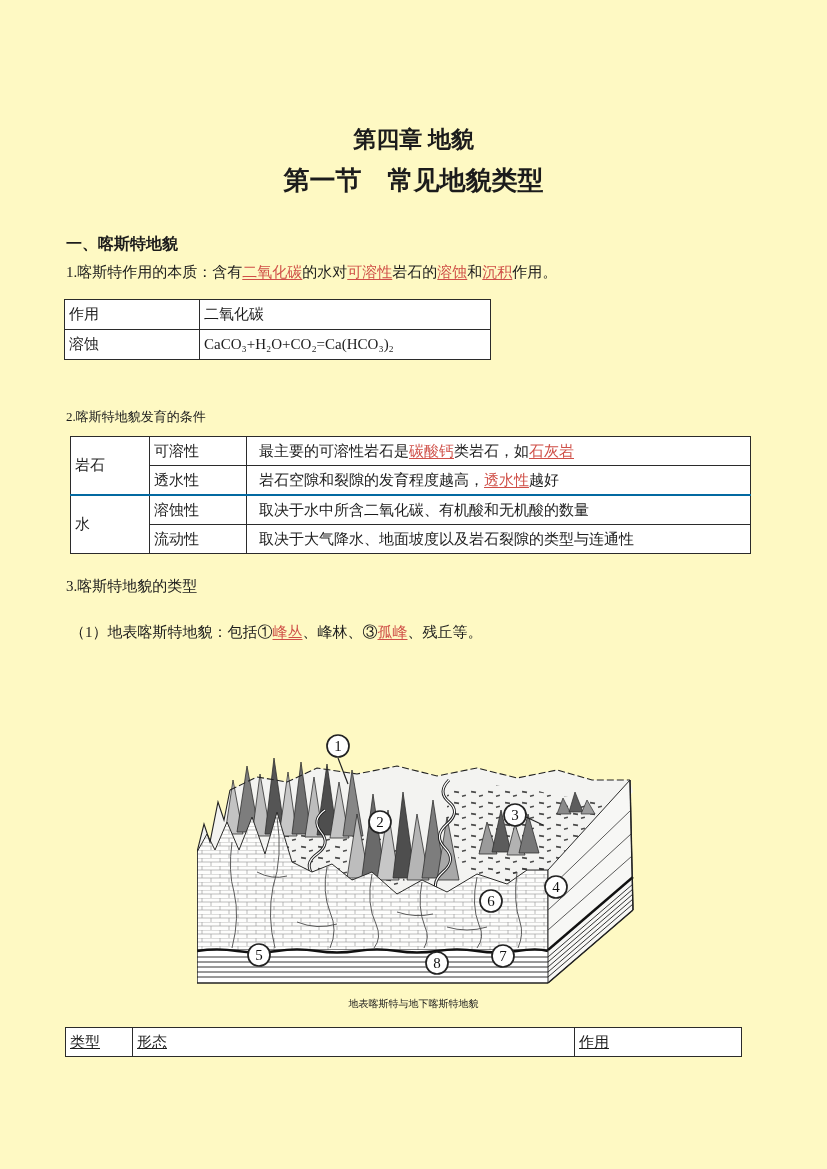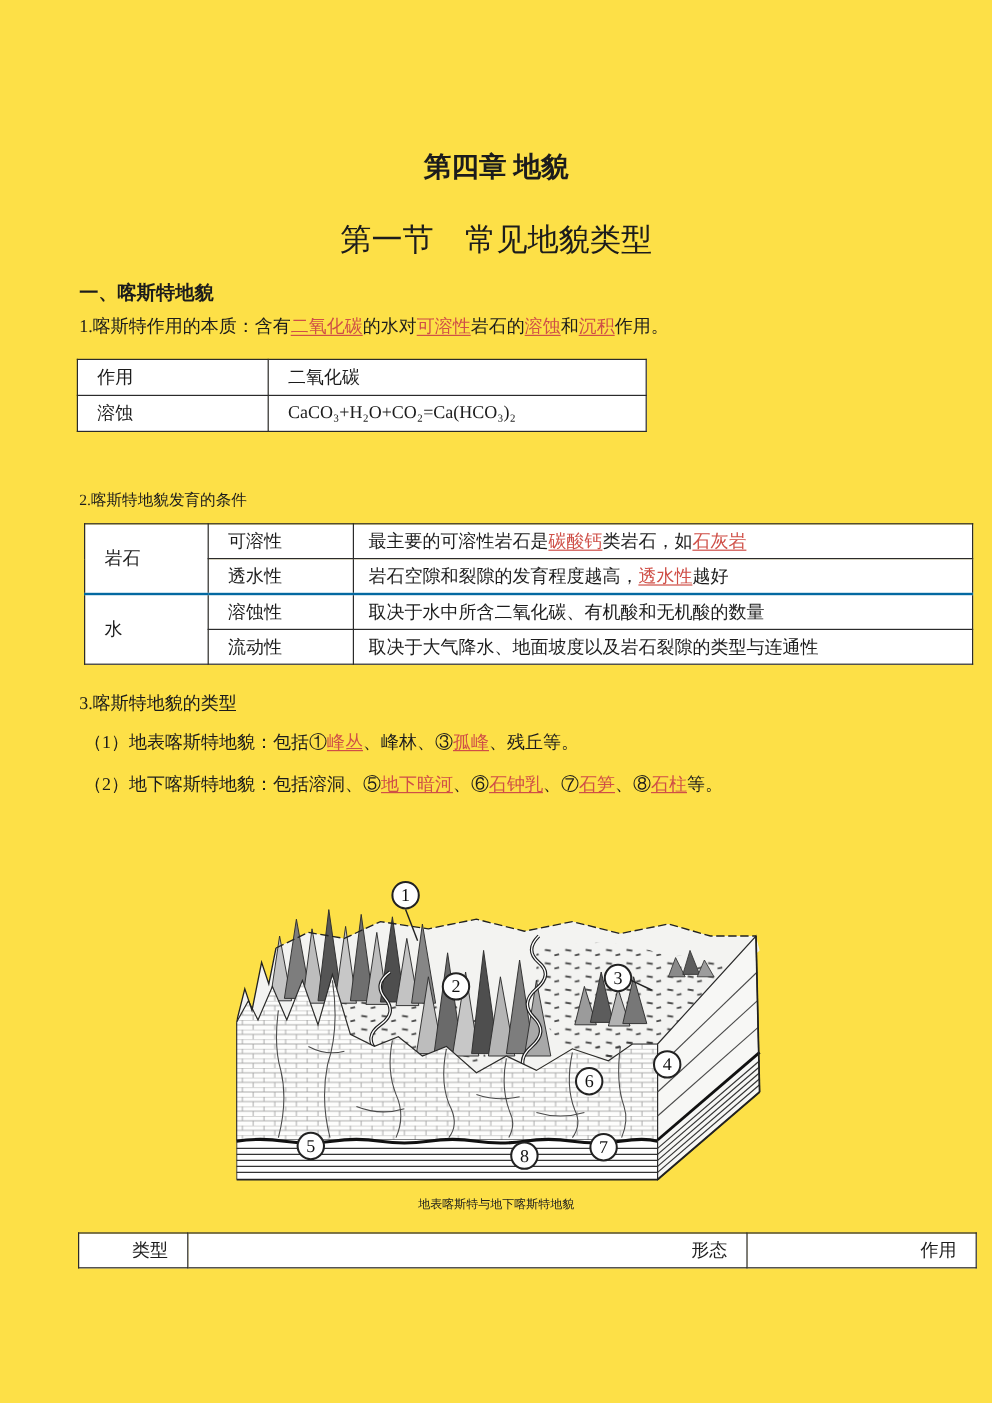--- a/index.html
+++ b/index.html
@@ -1,42 +1,42 @@
 <!DOCTYPE html>
 <html><head>
 <meta charset="utf-8">
 <style>
   html,body{margin:0;padding:0;background:#ffffff;}
-  .page{position:relative;width:827px;height:1169px;background:#fde047;overflow:hidden;
+  .page{position:relative;width:827px;height:1169px;background:#fef9c3;overflow:hidden;
         font-family:"Liberation Serif","DejaVu Serif",serif;color:#1c1c1c;}
   .abs{position:absolute;}
   .chapter-title{top:124px;left:0;width:100%;text-align:center;font-size:23px;font-weight:bold;}
-  .section-title{top:182px;left:0;width:100%;text-align:center;font-size:26px;font-weight:normal;}
+  .section-title{top:163px;left:0;width:100%;text-align:center;font-size:26px;font-weight:bold;}
   .h-karst{top:234px;left:66px;font-size:16px;font-weight:bold;}
   .p-essence{top:263px;left:66px;font-size:15px;}
   .h-cond{top:408px;left:66px;font-size:13px;}
   .h-types{top:577px;left:66px;font-size:15px;}
-  .line-types1{top:609px;left:70px;font-size:15px;}
+  .line-types1{top:623px;left:70px;font-size:15px;}
   .line-types2{top:644px;left:70px;font-size:15px;}
   .fig-caption{top:997px;left:0;width:100%;text-align:center;font-size:10px;}
   .red{color:#cf4f47;text-decoration:underline;text-decoration-color:#cf4f47;text-underline-offset:2px;}
   table{border-collapse:collapse;font-size:15px;color:#1c1c1c;}
-  td{border:1px solid #2b2b2b;padding:0 16px;vertical-align:middle;background:#fff;margin-top:20px;}
+  td{border:1px solid #2b2b2b;padding:0 4px;vertical-align:middle;background:#fff;margin-top:20px;}
   .t-process{top:299px;left:64px;}
   .t-process td{height:29px;}
   .t-process .c1{width:126px;}
   .t-process .c2{width:282px;}
   .t-cond{top:436px;left:70px;}
   .t-cond td{height:28px;}
   .t-cond .g1{width:70px;text-align:left;}
   .t-cond .g2{width:88px;}
   .t-cond .g3{width:487px;padding-left:12px;}
   .t-cond tr.group-split td{border-top:2px solid #0369a1;}
   .t-summary{top:1027px;left:65px;}
-  .t-summary td{height:28px;text-align:right;}
+  .t-summary td{height:28px;text-align:left;text-decoration:underline;}
   .t-summary .c1{width:58px;}
   .t-summary .c2{width:433px;}
   .t-summary .c3{width:158px;}
   .figure-wrap{top:722px;left:197px;width:446px;height:268px;}
   svg{display:block;}
 </style>
 </head>
 <body>
 
 <div class="page">
@@ -81,21 +81,20 @@
     </tr>
     <tr>
       <td class="g2">流动性</td>
       <td class="g3"><span>取决于大气降水、地面坡度以及岩石裂隙的类型与连通性</span></td>
     </tr>
   </tbody>
     </table>
 
   <div class="abs h-types">3.喀斯特地貌的类型</div>
   <div class="abs line-types1"><span>（1）地表喀斯特地貌：包括①</span><span class="red">峰丛</span><span>、峰林、③</span><span class="red">孤峰</span><span>、残丘等。</span></div>
-  <div class="abs line-types2"><span>（2）地下喀斯特地貌：包括溶洞、⑤</span><span class="red">地下暗河</span><span>、⑥</span><span class="red">石钟乳</span><span>、⑦</span><span class="red">石笋</span><span>、⑧</span><span class="red">石柱</span><span>等。</span></div>
 
   <div class="abs figure-wrap">
     <svg width="446" height="268" viewBox="0 0 446 268">
       <defs>
         <pattern id="brick" width="18" height="8" patternUnits="userSpaceOnUse">
           <rect width="18" height="8" fill="#fdfdfc"></rect>
           <path d="M0 0 H18 M0 4 H18 M5 0 V4 M14 4 V8" stroke="#9c9c9c" stroke-width="0.7" fill="none"></path>
         </pattern>
         <pattern id="spk" width="17" height="11" patternUnits="userSpaceOnUse">
           <rect x="2" y="3" width="5" height="1.7" fill="#2d2d2d" transform="rotate(9 4 4)"></rect>

